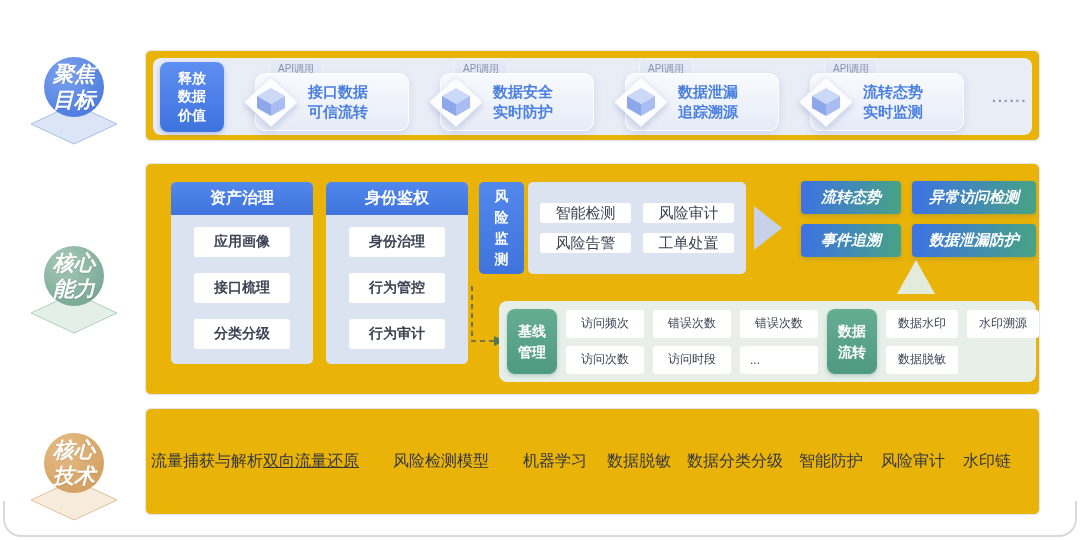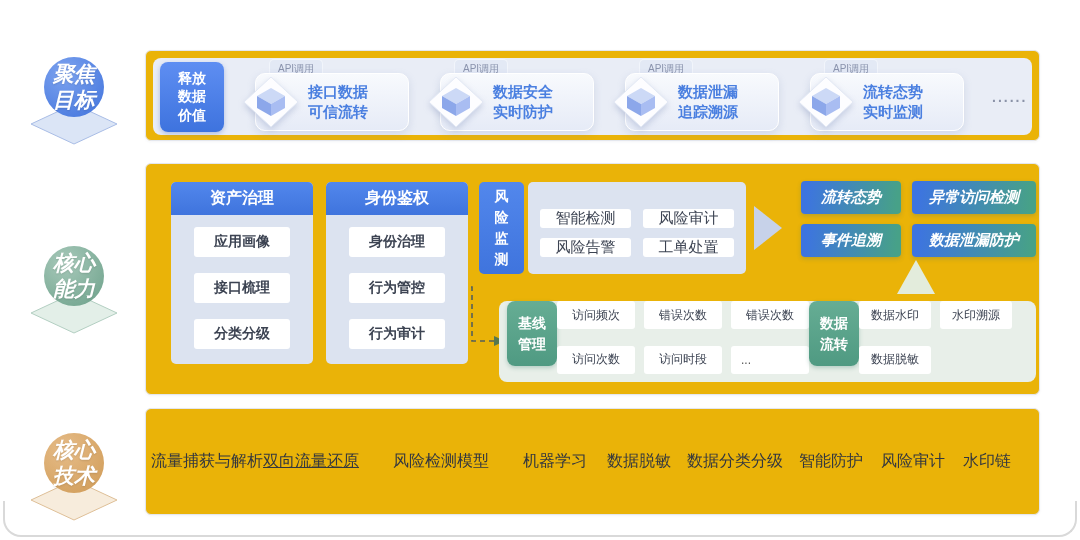--- a/index.html
+++ b/index.html
@@ -54,36 +54,36 @@
     background:linear-gradient(180deg,#5287ec,#3f74dd);color:#fff;font-weight:bold;font-size:16px;}
   .col-item{width:96px;height:30px;background:#fff;border-radius:3px;margin:12px auto 16px;
     display:flex;align-items:center;justify-content:center;font-size:14px;color:#3c4352;font-weight:bold;}
   .col-item:first-of-type{margin-top:14px;}
   .risk-label{position:absolute;left:333px;top:18px;width:45px;height:92px;border-radius:5px;
     background:linear-gradient(180deg,#5287ec,#3f74dd);color:#fff;font-weight:bold;font-size:14px;
     line-height:1.5;display:flex;align-items:center;justify-content:center;text-align:center;
     white-space:pre-line;}
   .risk-items{position:absolute;left:382px;top:18px;width:218px;height:92px;background:#dce3f0;
     border-radius:5px;box-sizing:border-box;display:grid;grid-template-columns:1fr 1fr;
-    gap:10px 12px;padding:27px 12px;}
+    gap:10px 12px;padding:21px 12px;}
   .risk-items .cell{background:#fff;border-radius:3px;display:flex;align-items:center;justify-content:center;
     font-size:15px;color:#3c4352;}
   .arrow-right{position:absolute;left:608px;top:42px;width:0;height:0;
     border-top:22px solid transparent;border-bottom:22px solid transparent;
     border-left:28px solid #c7d2e9;}
   .outcome{position:absolute;height:33px;border-radius:4px;display:flex;align-items:center;justify-content:center;
     background:linear-gradient(95deg,#3d74e0 5%,#47a188 95%);color:#fff;font-weight:bold;
     font-style:italic;font-size:15px;box-shadow:0 2px 4px rgba(50,110,120,.25);}
   .o1{left:655px;top:17px;width:100px;} .o2{left:766px;top:17px;width:124px;}
   .o3{left:655px;top:60px;width:100px;} .o4{left:766px;top:60px;width:124px;}
   .triangle-up{position:absolute;left:751px;top:96px;width:0;height:0;
     border-left:19px solid transparent;border-right:19px solid transparent;
     border-bottom:34px solid #e3ecdc;}
   .baseline-strip{position:absolute;left:353px;top:137px;width:537px;height:81px;background:#e8efe9;
-    border-radius:8px;box-sizing:border-box;display:flex;padding:0 8px;gap:0;}
+    border-radius:8px;box-sizing:border-box;display:flex;align-items:center;padding:0 8px;gap:9px;}
   .green-label{flex:none;width:50px;height:65px;border-radius:8px;
     background:linear-gradient(180deg,#66ad94,#4f9a82);color:#fff;font-weight:bold;font-size:14px;
     line-height:1.45;display:flex;align-items:center;justify-content:center;text-align:center;
     white-space:pre-line;box-shadow:0 2px 4px rgba(60,130,110,.3);}
   .grid3{display:grid;grid-template-columns:repeat(3,78px);gap:8px 9px;}
   .grid2{display:grid;grid-template-columns:repeat(2,72px);gap:8px 9px;}
   .mini{height:28px;background:#fff;border-radius:3px;display:flex;align-items:center;justify-content:center;
     font-size:12px;color:#3c4352;}
   .mini.dots-item{justify-content:flex-start;padding-left:10px;box-sizing:border-box;color:#555;}
 

